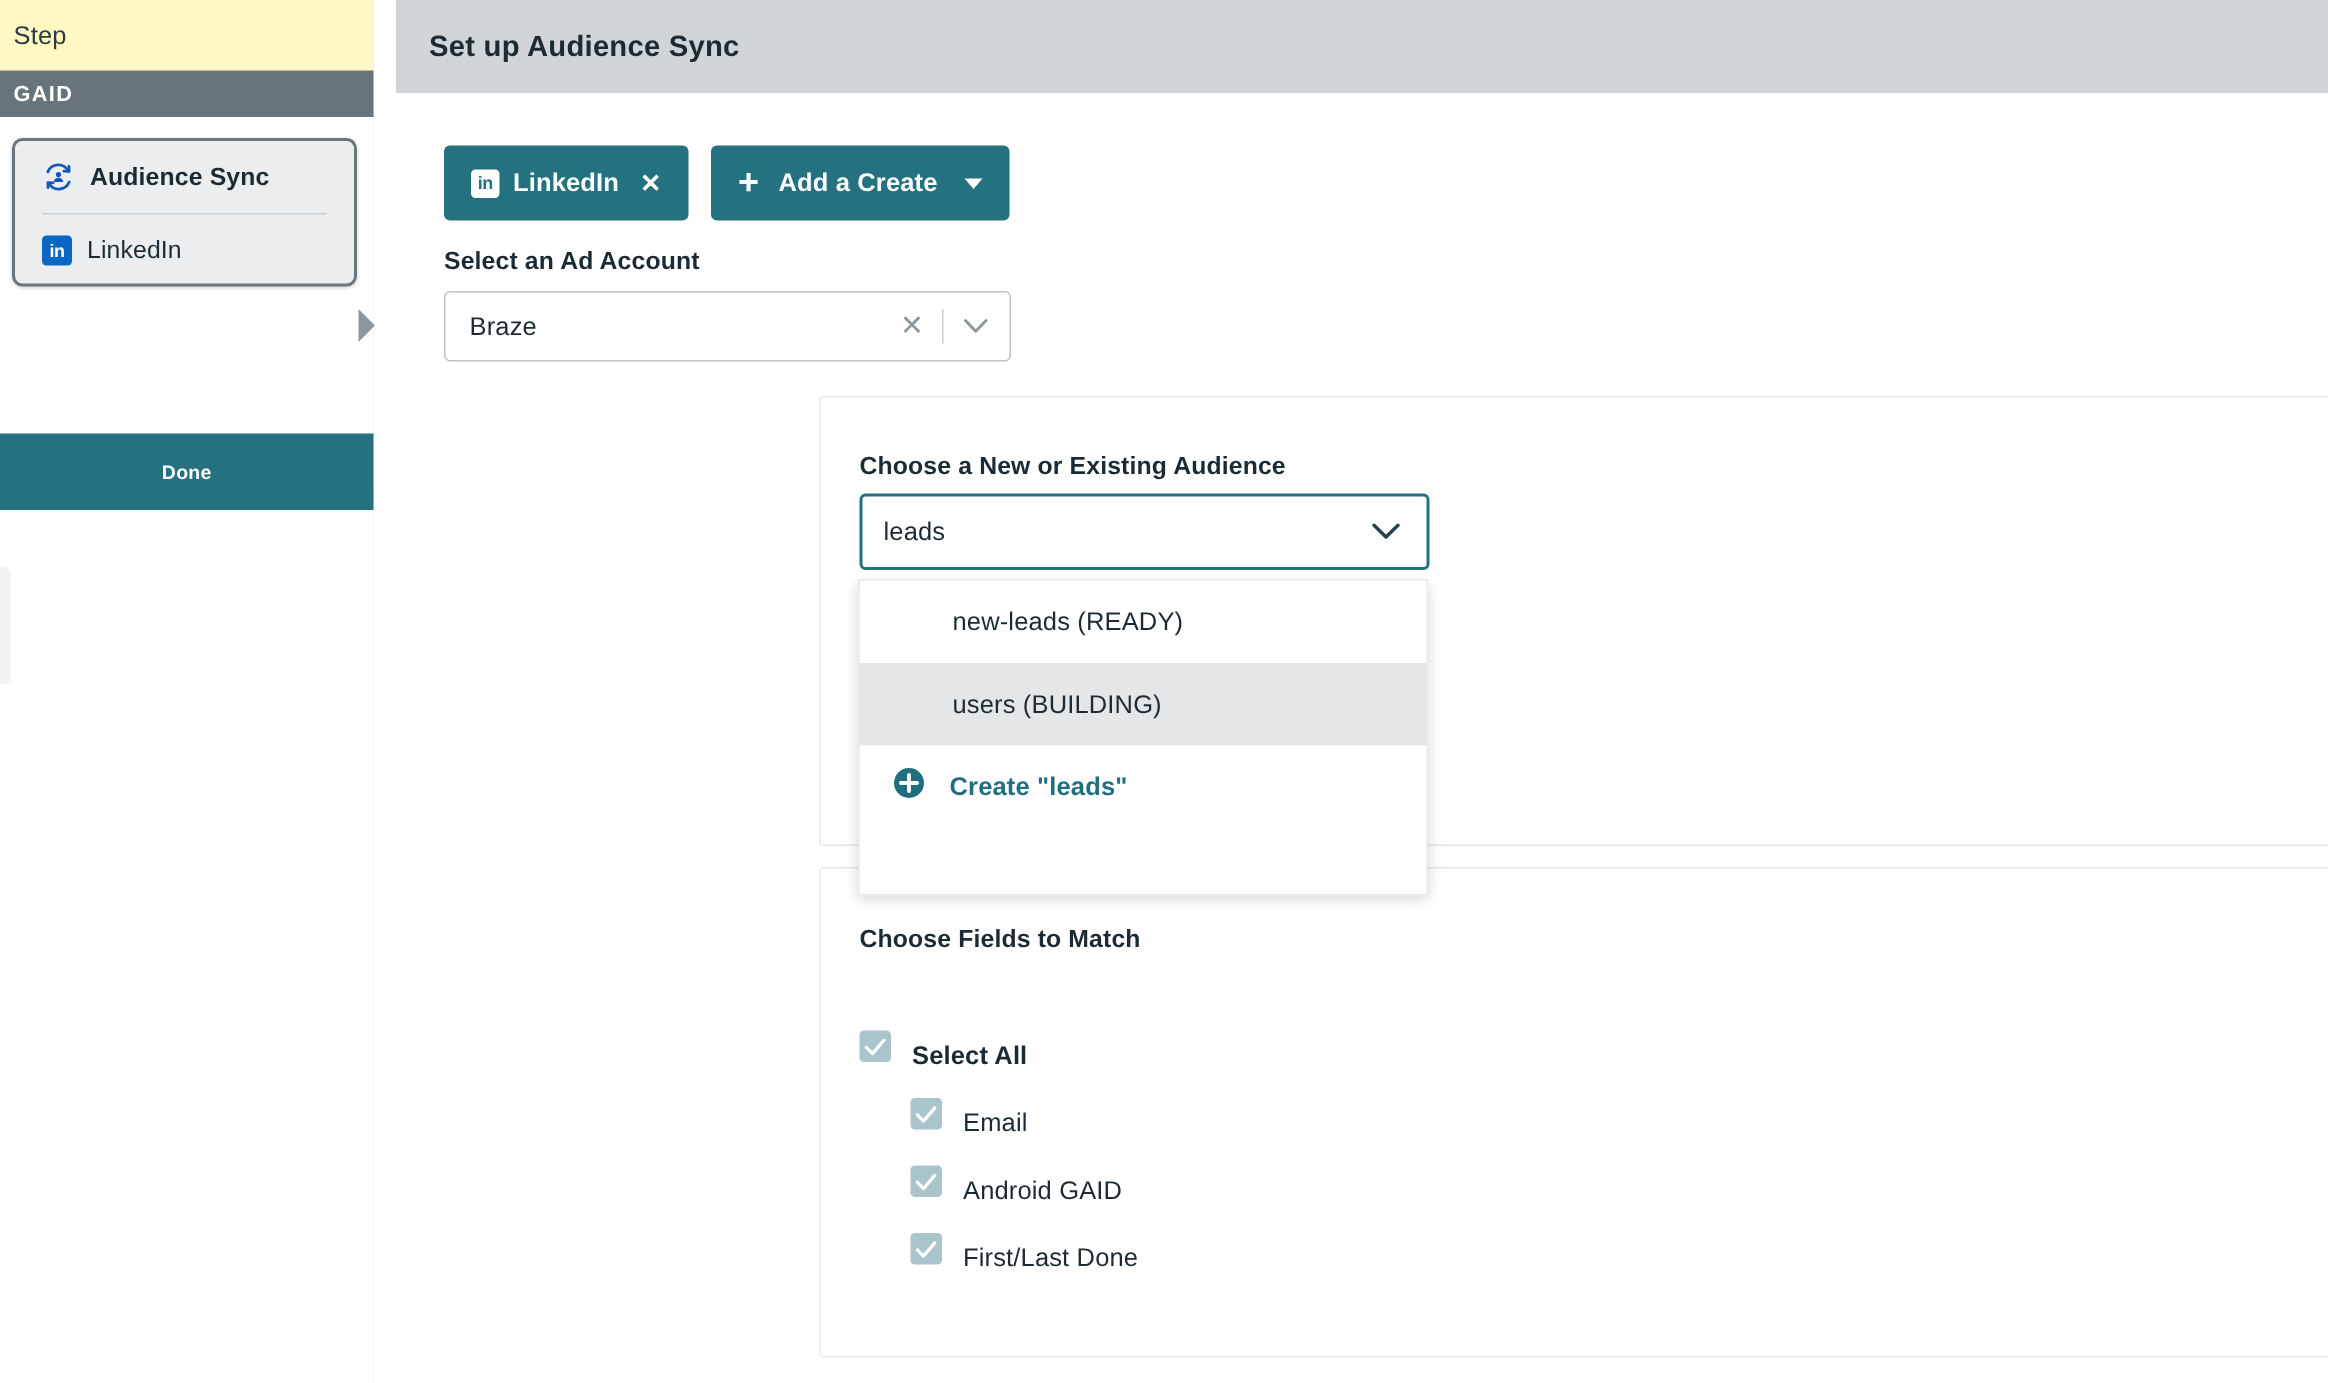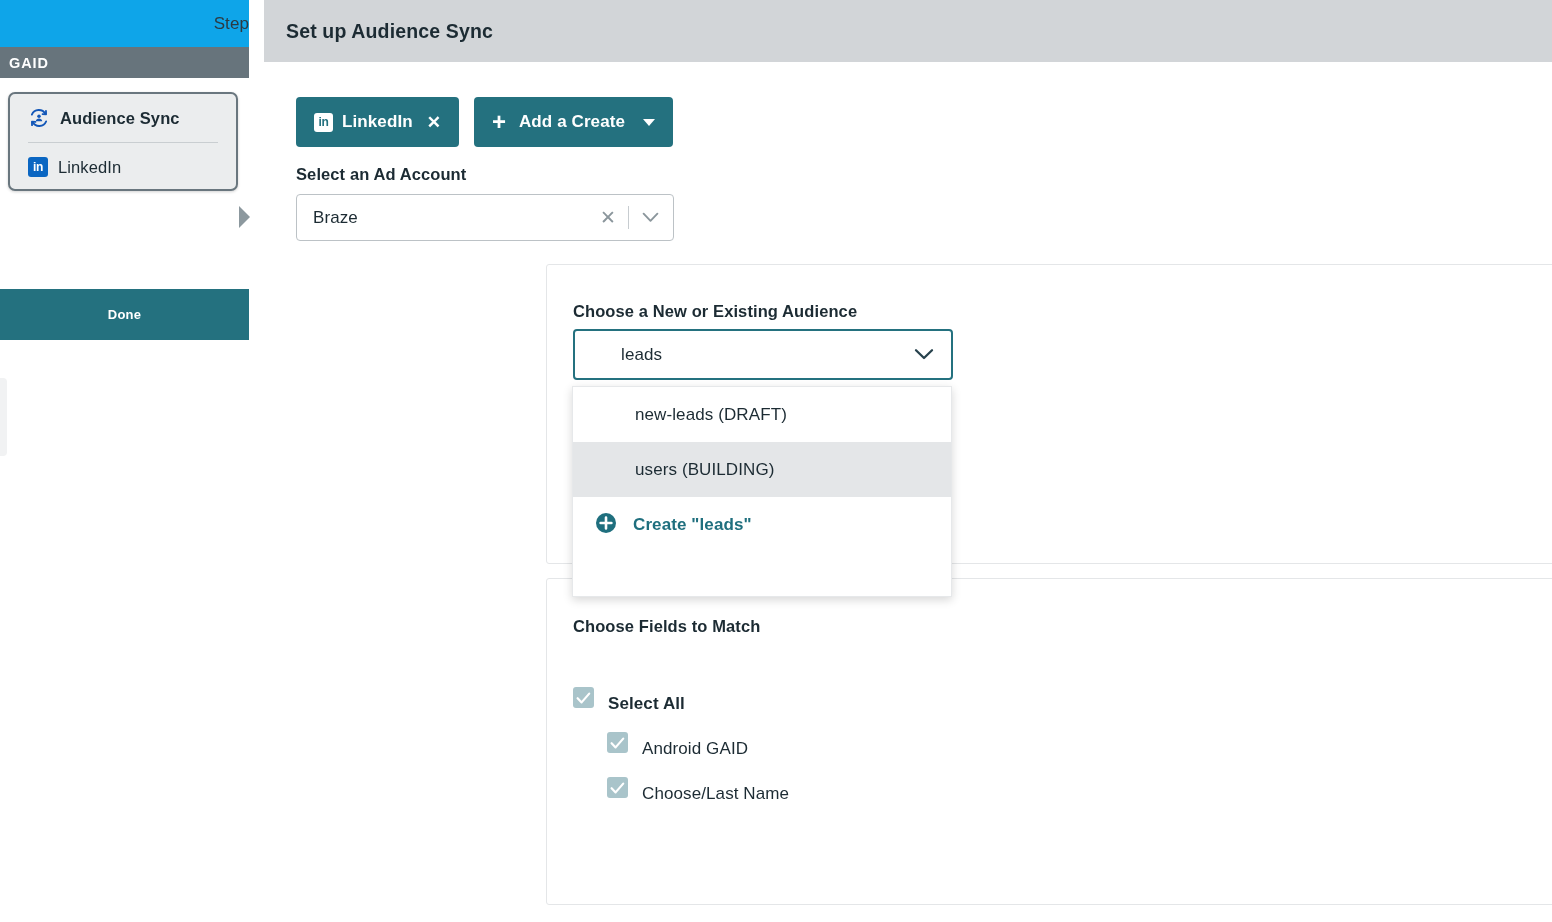--- a/index.html
+++ b/index.html
@@ -15,24 +15,23 @@
 
   
   .sidebar {
     position: absolute; left: 0; top: 0;
     width: 249px; height: 922px;
     background: #ffffff;
     border-right: 1px solid #d9dde0;
   }
   .sb-step-header {
     position: absolute; left: 0; top: 0; width: 249px; height: 47px;
-    background: #0ea5e9;
+    background: #fef9c3;
     display: flex; align-items: center;
     padding-left: 9px;
-    justify-content: flex-end;
   }
   .sb-step-header span {
     font-size: 17px; color: #2c3a42; letter-spacing: .1px;
   }
   .sb-draft {
     position: absolute; left: 0; top: 47px; width: 249px; height: 31px;
     background: #67747c;
     display: flex; align-items: center; padding-left: 9px;
   }
   .sb-draft span {
@@ -176,21 +175,21 @@
 
   .audience-label { position: absolute; left: 26px; top: 37px; }
 
   .combo {
     position: absolute; left: 26px; top: 64px;
     width: 380px; height: 51px;
     background: #ffffff; border: 2px solid #24717f; border-radius: 4px;
     display: flex; align-items: center; cursor: text;
   }
   .combo .value {
-    flex: 1; padding-left: 14px; font-size: 17px; color: #1c2b33; letter-spacing:.1px;margin-left:32px;
+    flex: 1; padding-left: 14px; font-size: 17px; color: #1c2b33; letter-spacing:.1px;
   }
   .combo .chev { padding-right: 17px; display:flex; align-items:center; }
 
   .dropdown {
     position: absolute; left: 322px; top: 386px;
     width: 380px; background: #ffffff;
     border: 1px solid #e6e8ea;
     box-shadow: 0 3px 9px rgba(0,0,0,.16);
     z-index: 40;
     padding-bottom: 44px;
@@ -333,44 +332,52 @@
 
         <div class="check-row">
           <span class="cbox">
             <svg width="15" height="12" viewBox="0 0 15 12" fill="none">
               <path d="M1.6 6.2l4 4.2L13.2 1.6" stroke="#ffffff" stroke-width="2.2" stroke-linecap="round" stroke-linejoin="round"></path>
             </svg>
           </span>
           <span class="check-label bold">Select All</span>
         </div>
 
-
         <div class="check-row indent">
           <span class="cbox">
             <svg width="15" height="12" viewBox="0 0 15 12" fill="none">
               <path d="M1.6 6.2l4 4.2L13.2 1.6" stroke="#ffffff" stroke-width="2.2" stroke-linecap="round" stroke-linejoin="round"></path>
             </svg>
           </span>
-          <span class="check-label">Android GAID</span>
+          <span class="check-label">Email</span>
         </div>
 
         <div class="check-row indent">
           <span class="cbox">
             <svg width="15" height="12" viewBox="0 0 15 12" fill="none">
               <path d="M1.6 6.2l4 4.2L13.2 1.6" stroke="#ffffff" stroke-width="2.2" stroke-linecap="round" stroke-linejoin="round"></path>
             </svg>
           </span>
-          <span class="check-label">Choose/Last Name</span>
+          <span class="check-label">Android GAID</span>
+        </div>
+
+        <div class="check-row indent">
+          <span class="cbox">
+            <svg width="15" height="12" viewBox="0 0 15 12" fill="none">
+              <path d="M1.6 6.2l4 4.2L13.2 1.6" stroke="#ffffff" stroke-width="2.2" stroke-linecap="round" stroke-linejoin="round"></path>
+            </svg>
+          </span>
+          <span class="check-label">First/Last Done</span>
         </div>
 
       </div>
     </div>
 
     <div class="dropdown">
-      <div class="dd-item">new-leads (DRAFT)</div>
+      <div class="dd-item">new-leads (READY)</div>
       <div class="dd-item highlight">users (BUILDING)</div>
       <div class="dd-create">
         <span>
           <svg width="22" height="22" viewBox="0 0 22 22">
             <circle cx="11" cy="11" r="10" fill="#1f6f7e"></circle>
             <path d="M11 5.6v10.8M5.6 11h10.8" stroke="#ffffff" stroke-width="2.6" stroke-linecap="round"></path>
           </svg>
         </span>
         <span class="label">Create "leads"</span>
       </div>

